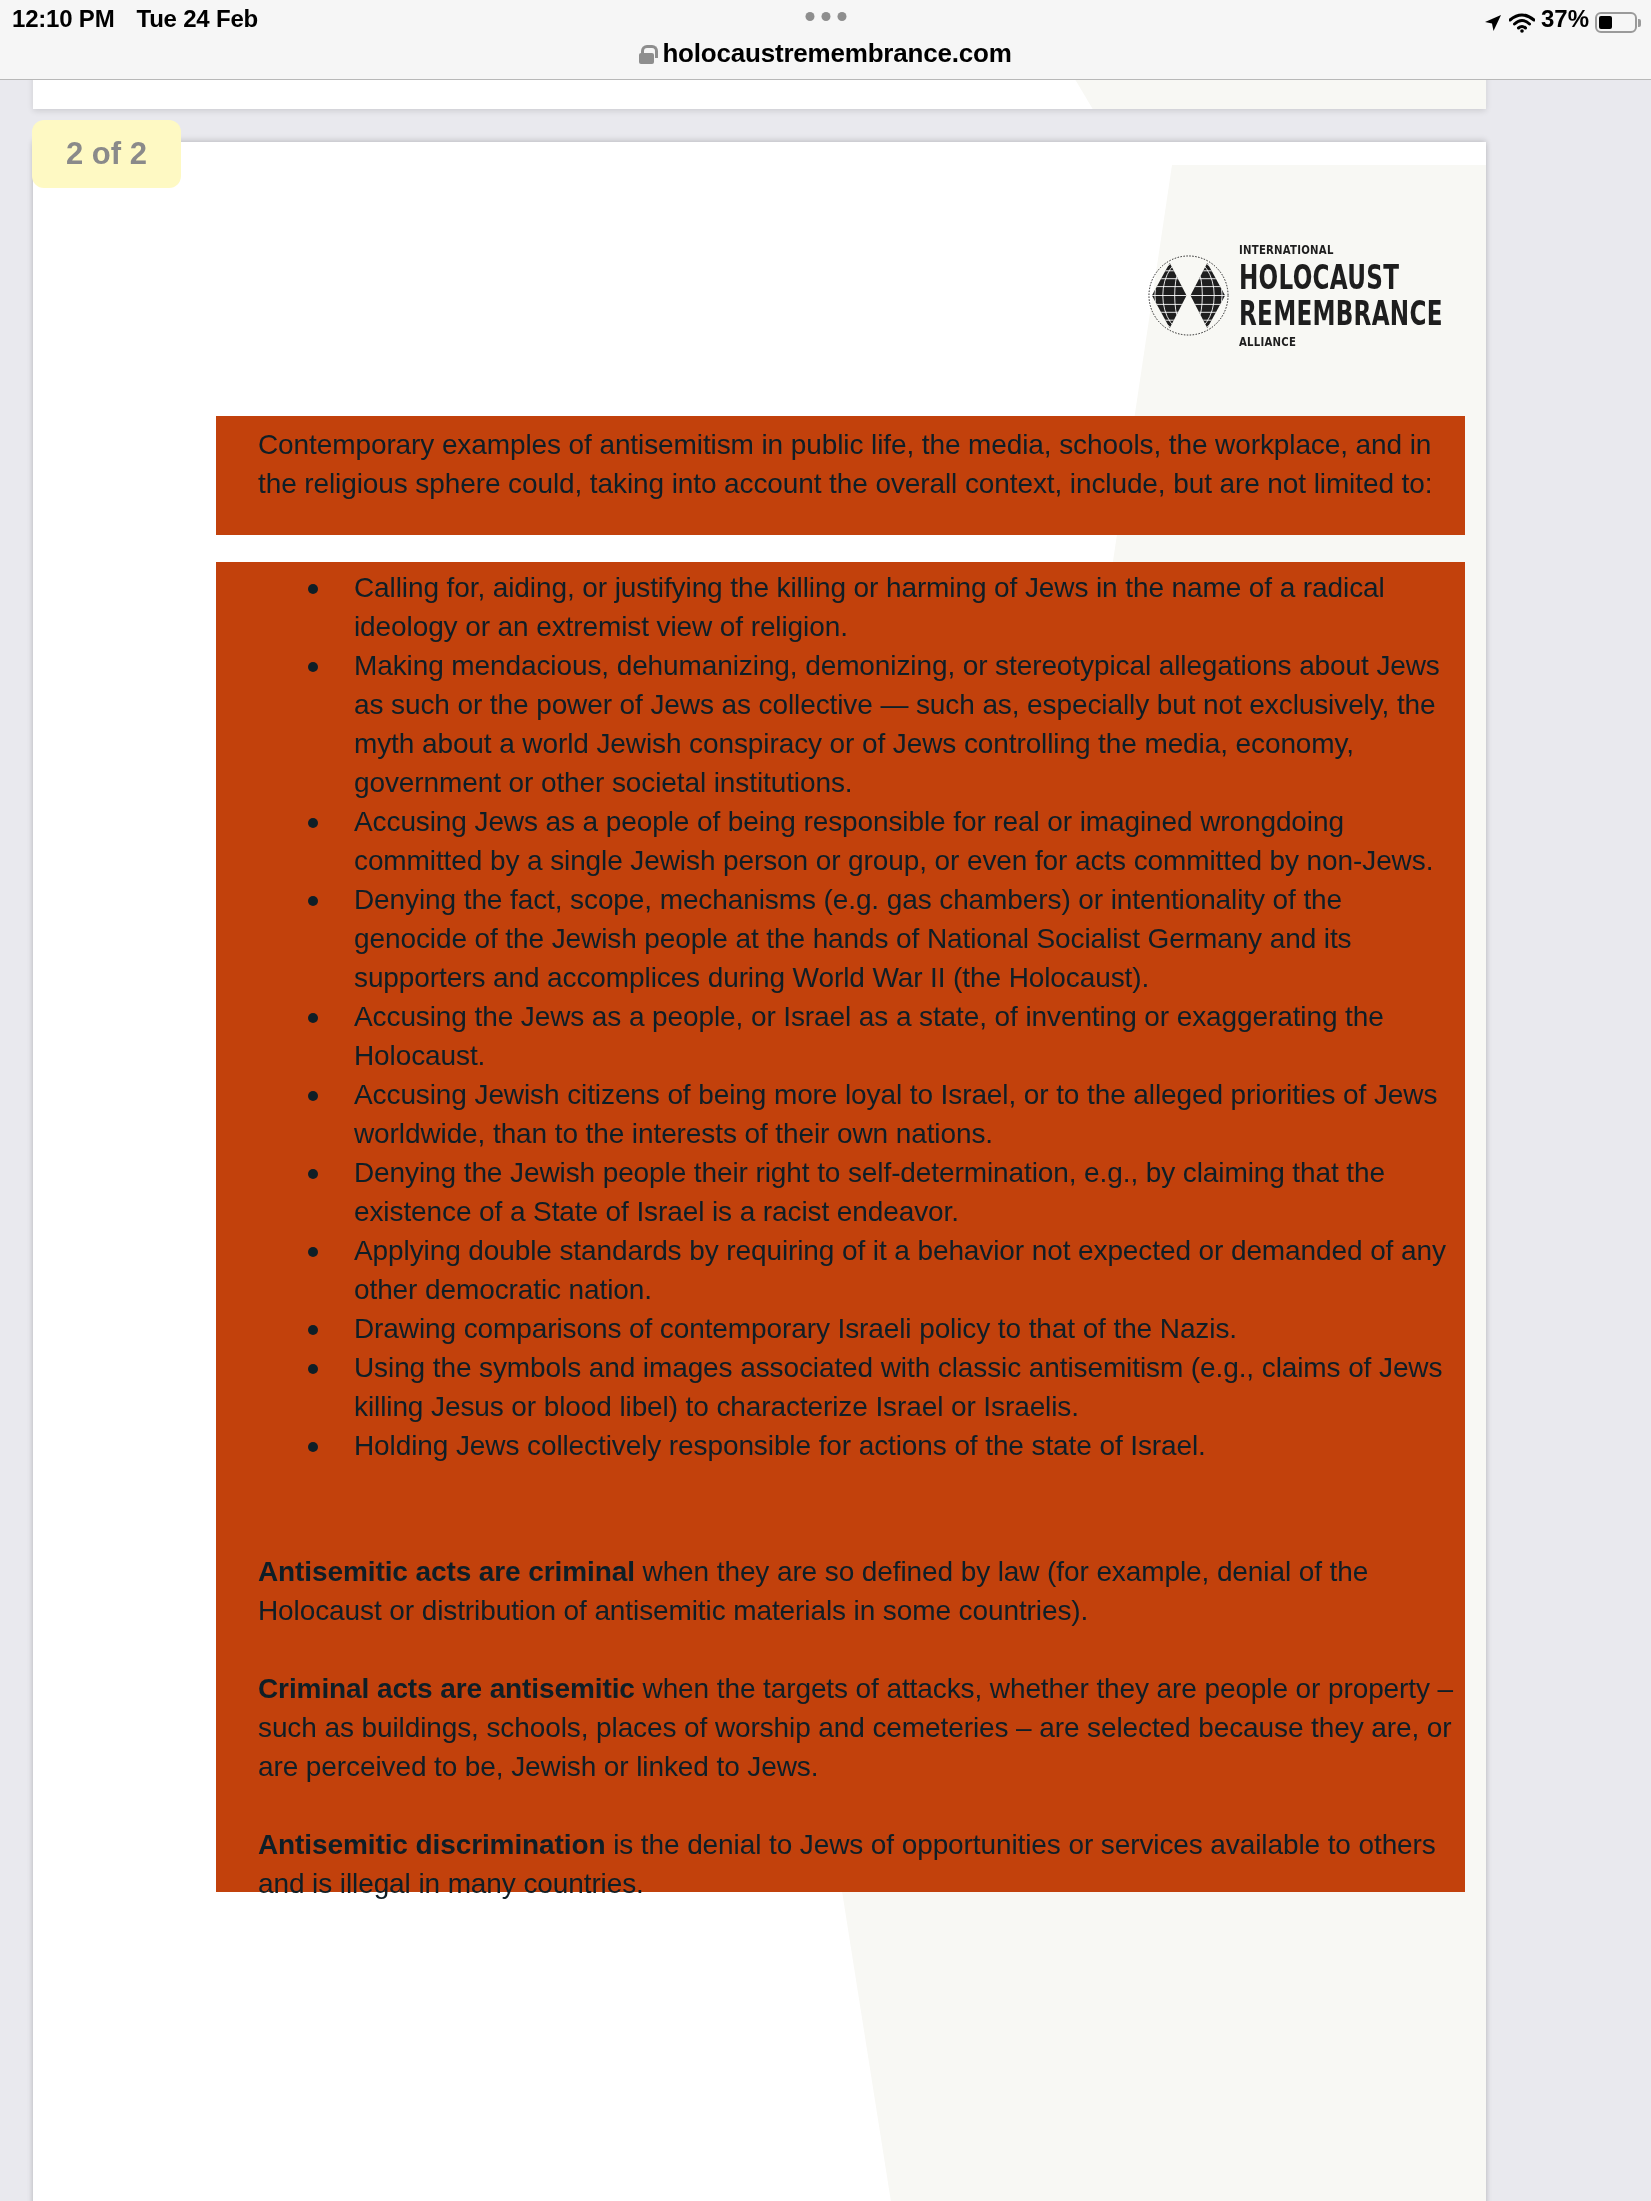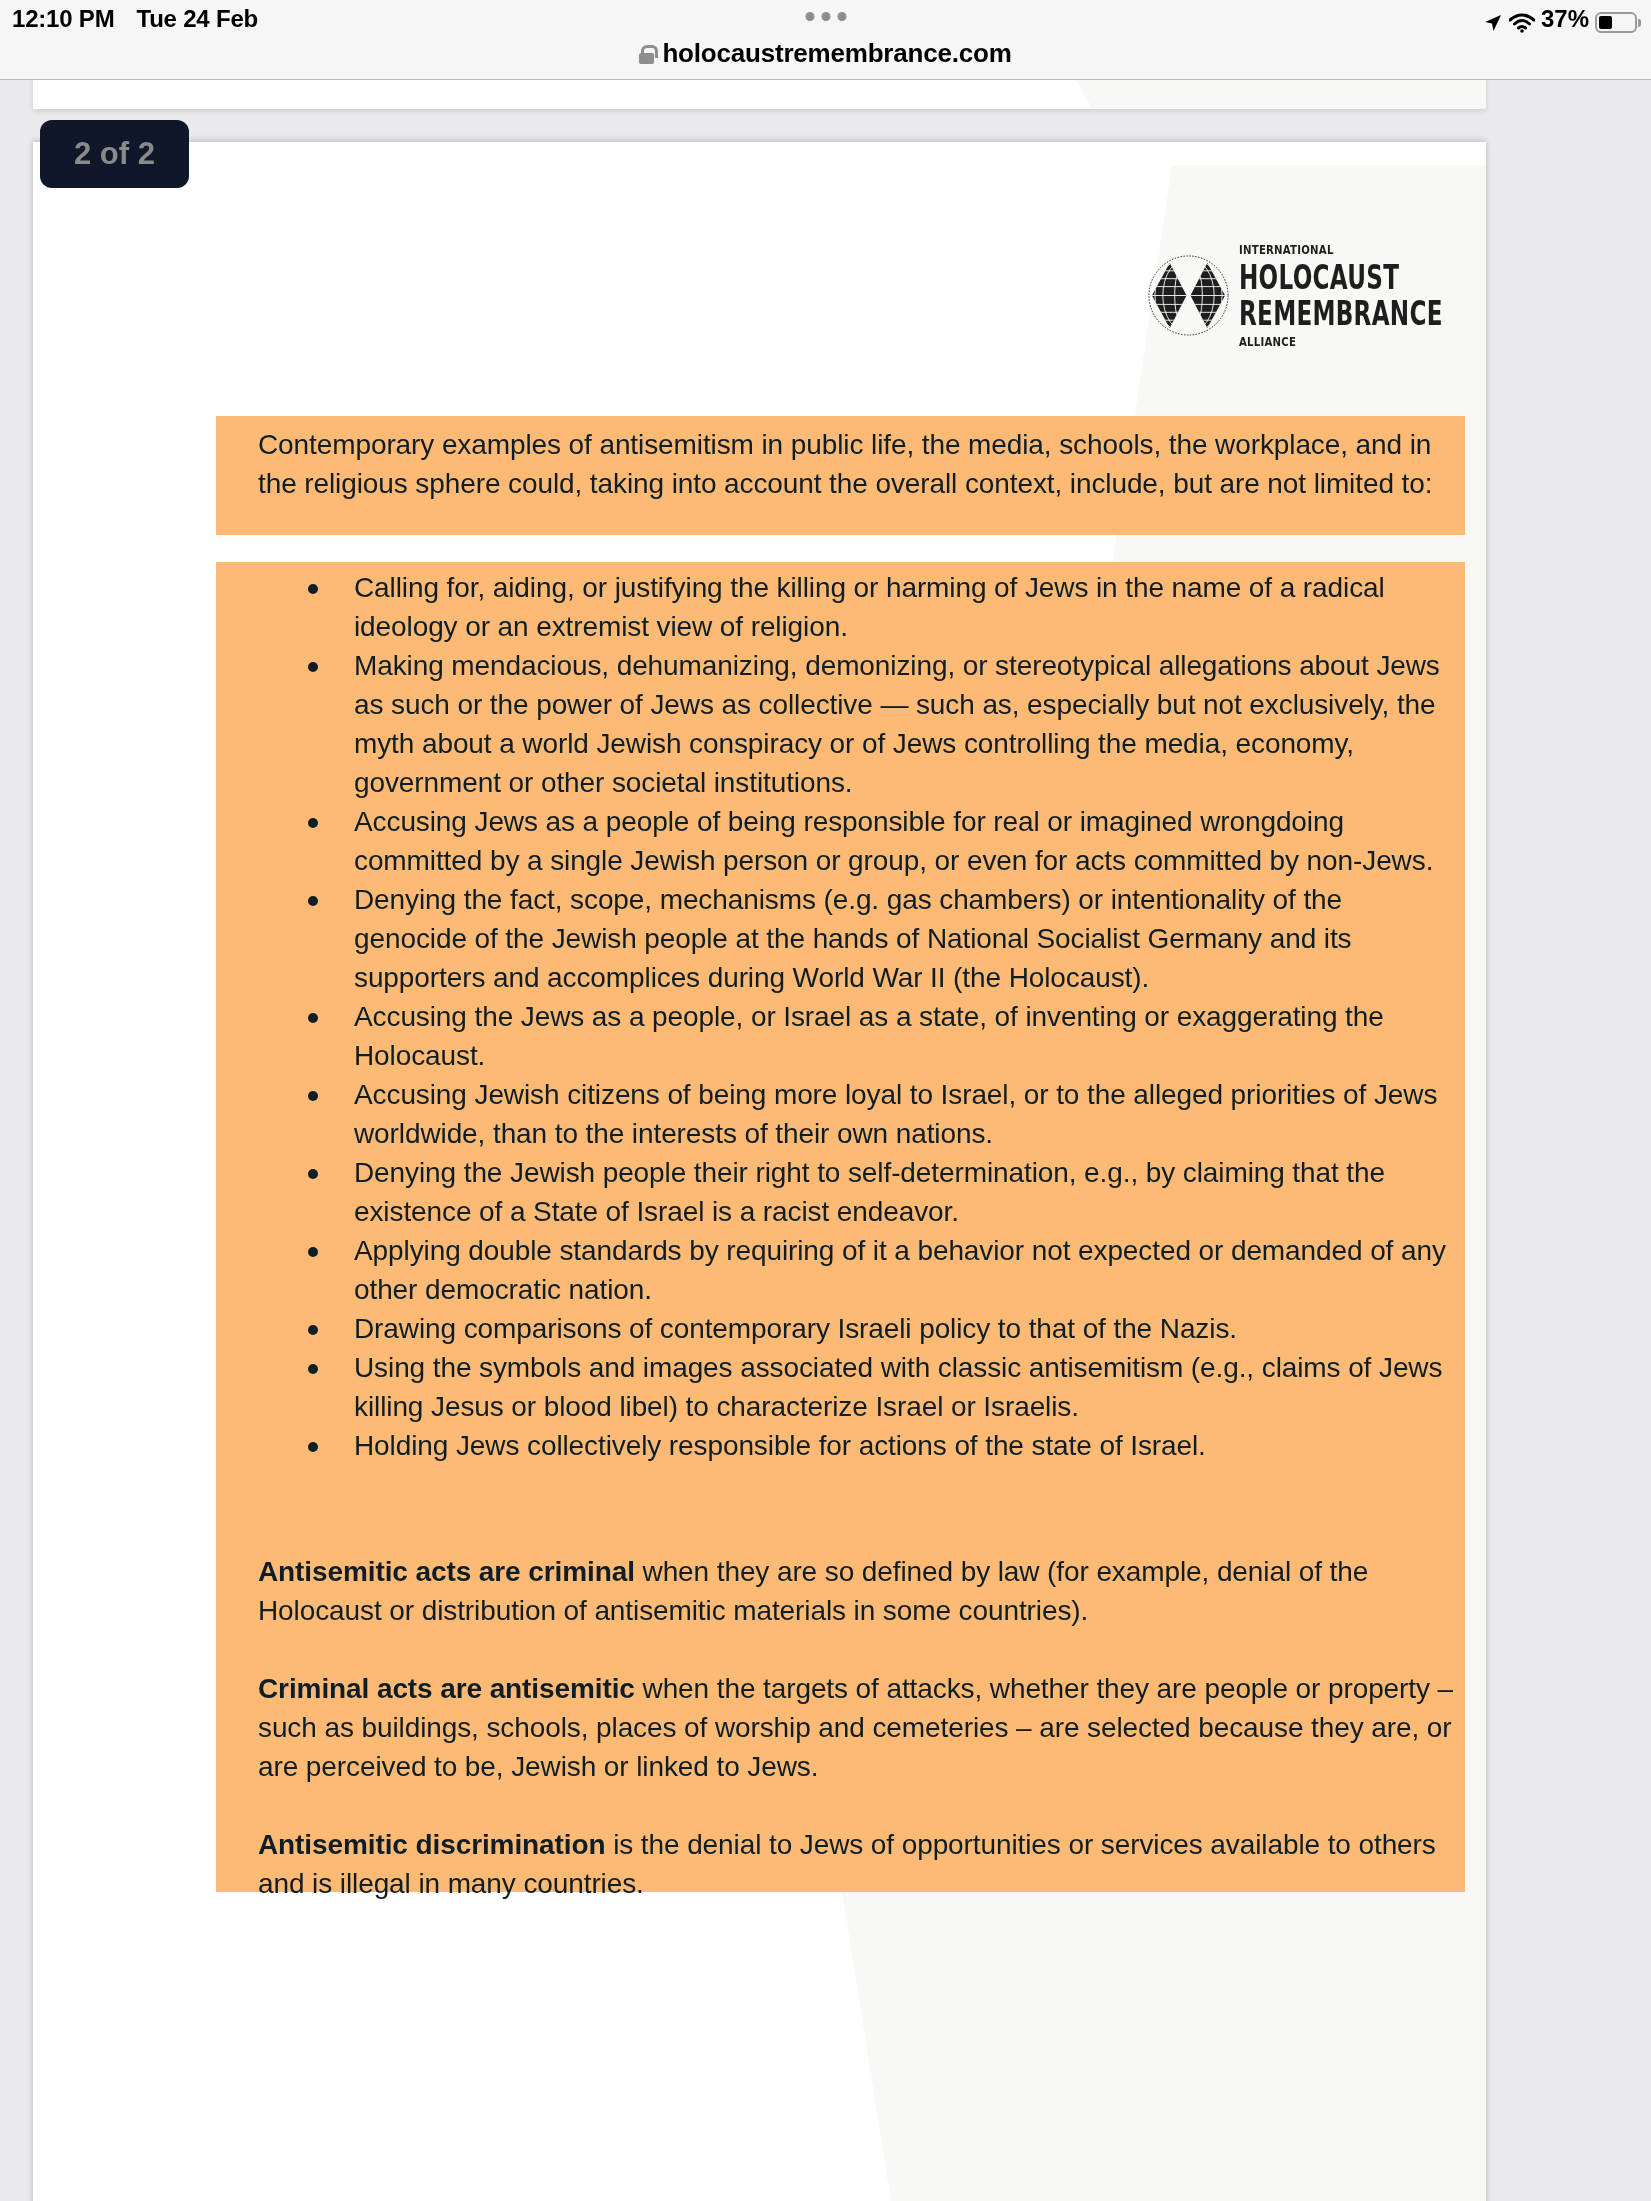--- a/index.html
+++ b/index.html
@@ -96,21 +96,21 @@
   }
   .logo-big {
     font-family: "DejaVu Sans", sans-serif; font-weight: bold;
     font-size: 33px; color: #1e1e1e; transform: scaleX(0.7); transform-origin: left;
     letter-spacing: 0.4px; line-height: 36px;
   }
   .logo-text .logo-small:first-child { margin-bottom: 4px; }
   .logo-text .logo-small:last-child { margin-top: 3px; }
 
   .text-panel {
-    position: absolute; left: 183px; background: #fdba74;
+    position: absolute; left: 183px; background: #c2410c;
   }
   .body-text {
     font-family: "Liberation Sans", sans-serif;
     font-size: 28px; line-height: 39px; color: #0f1e26;
     letter-spacing: -0.1px;
   }
   .intro { top: 274px; width: 1249px; padding: 0 0 0 42px; height: 119px; }
   .intro p { padding-top: 9px; }
 
   .list-panel { top: 420px; width: 1249px; height: 1102px; }
@@ -242,16 +242,16 @@
     </ul>
   </div>
 
   <div class="text-panel defs-panel body-text">
     <p><b>Antisemitic acts are criminal</b><span> when they are so defined by law (for example, denial of the Holocaust or distribution of antisemitic materials in some countries).</span></p>
     <p><b>Criminal acts are antisemitic</b><span> when the targets of attacks, whether they are people or property – such as buildings, schools, places of worship and cemeteries – are selected because they are, or are perceived to be, Jewish or linked to Jews.</span></p>
     <p><b>Antisemitic discrimination</b><span> is the denial to Jews of opportunities or services available to others and is illegal in many countries.</span></p>
   </div>
 </div>
 
-<div style="position:absolute; left:40px; top:120px; width:149px; height:68px; background:#0f172a; border-radius:12px; display:flex; align-items:center; justify-content:center; z-index:5;">
+<div style="position:absolute; left:32px; top:120px; width:149px; height:68px; background:#fef9c3; border-radius:12px; display:flex; align-items:center; justify-content:center; z-index:5;">
   <span style="font-family:'Liberation Sans',sans-serif; font-weight:bold; font-size:31px; color:#8a8a8a;">2 of 2</span>
 </div>
 
 
 </body></html>

